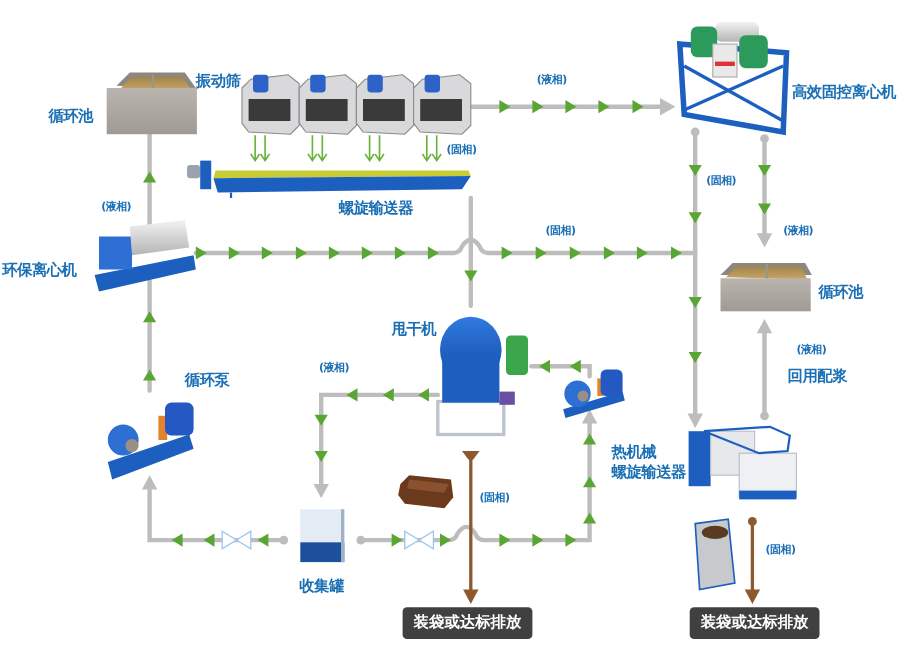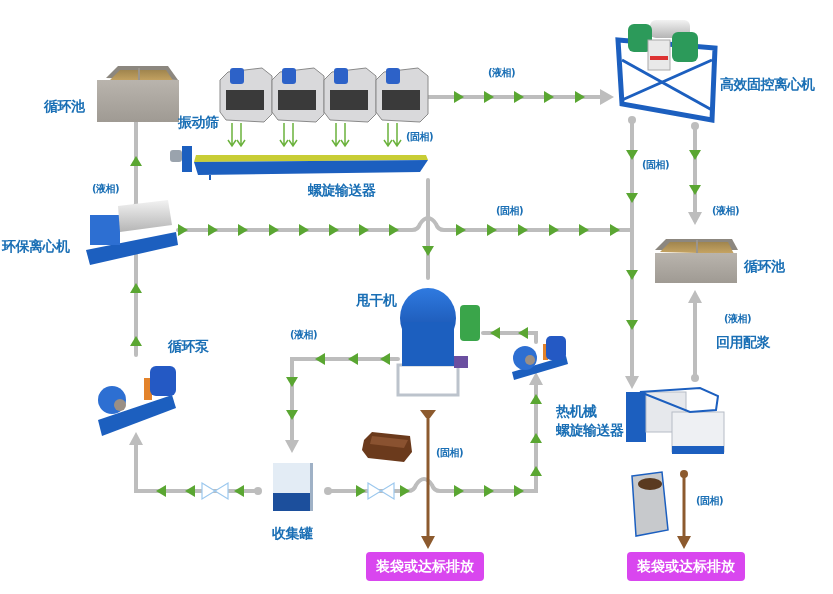--- a/index.html
+++ b/index.html
@@ -1,20 +1,20 @@
 <!DOCTYPE html>
 <html><head>
 <meta charset="utf-8">
 <style>
   html, body { margin:0; padding:0; background:#ffffff; }
   body { width:833px; height:594px; position:relative; overflow:hidden; font-family:"DejaVu Sans", sans-serif; }
   #diagram { position:absolute; left:0; top:0; width:833px; height:594px; }
   .lbl { position:absolute; color:#1a6fb5; font-weight:bold; font-size:14px; line-height:17px; white-space:nowrap; letter-spacing:-0.5px; }
   .lbl.sm { font-size:10px; }
-  .badge { position:absolute; background:#d946ef; color:#ffffff; font-size:14px; font-weight:bold; border-radius:4px; padding:6px 10px; line-height:17px; white-space:nowrap; }
+  .badge { position:absolute; background:#404040; color:#ffffff; font-size:14px; font-weight:bold; border-radius:4px; padding:6px 10px; line-height:17px; white-space:nowrap; }
 </style>
 </head>
 <body>
 
 <svg id="diagram" viewBox="0 0 833 594" xmlns="http://www.w3.org/2000/svg">
   <defs>
     <linearGradient id="tankGrad" x1="0" y1="0" x2="0" y2="1">
       <stop offset="0" stop-color="#b9b4ad"></stop>
         <stop offset="1" stop-color="#9f9a93"></stop>
     </linearGradient>
@@ -268,21 +268,21 @@
     <polygon points="640,392 700,388 718,396 716,410 690,412" fill="none" stroke="#1c5fbf" stroke-width="2"></polygon>
   </g>
 
   <g>
     <polygon points="632,476 662,472 668,530 636,536" fill="#c7c9cc" stroke="#1c5fbf" stroke-width="1.5"></polygon>
     <ellipse cx="650" cy="484" rx="12" ry="6" fill="#5a3a20"></ellipse>
   </g>
 </svg>
 
 <div class="lbl" style="left:44px;top:98px;">循环池</div>
-<div class="lbl" style="left:178px;top:66px;margin-top:48px;">振动筛</div>
+<div class="lbl" style="left:178px;top:66px;">振动筛</div>
 <div class="lbl" style="left:272px;top:182px;padding-left:36px;">螺旋输送器</div>
 <div class="lbl" style="left:720px;top:76px;">高效固控离心机</div>
 <div class="lbl" style="left:2px;top:238px;text-align:center;">环保离心机</div>
 <div class="lbl" style="left:744px;top:258px;">循环池</div>
 <div class="lbl" style="left:168px;top:338px;">循环泵</div>
 <div class="lbl" style="left:356px;top:292px;">甩干机</div>
 <div class="lbl" style="left:272px;top:525px;text-align:center;">收集罐</div>
 <div class="lbl" style="left:556px;top:403px;">热机械</div>
 <div class="lbl" style="left:556px;top:422px;">螺旋输送器</div>
 

